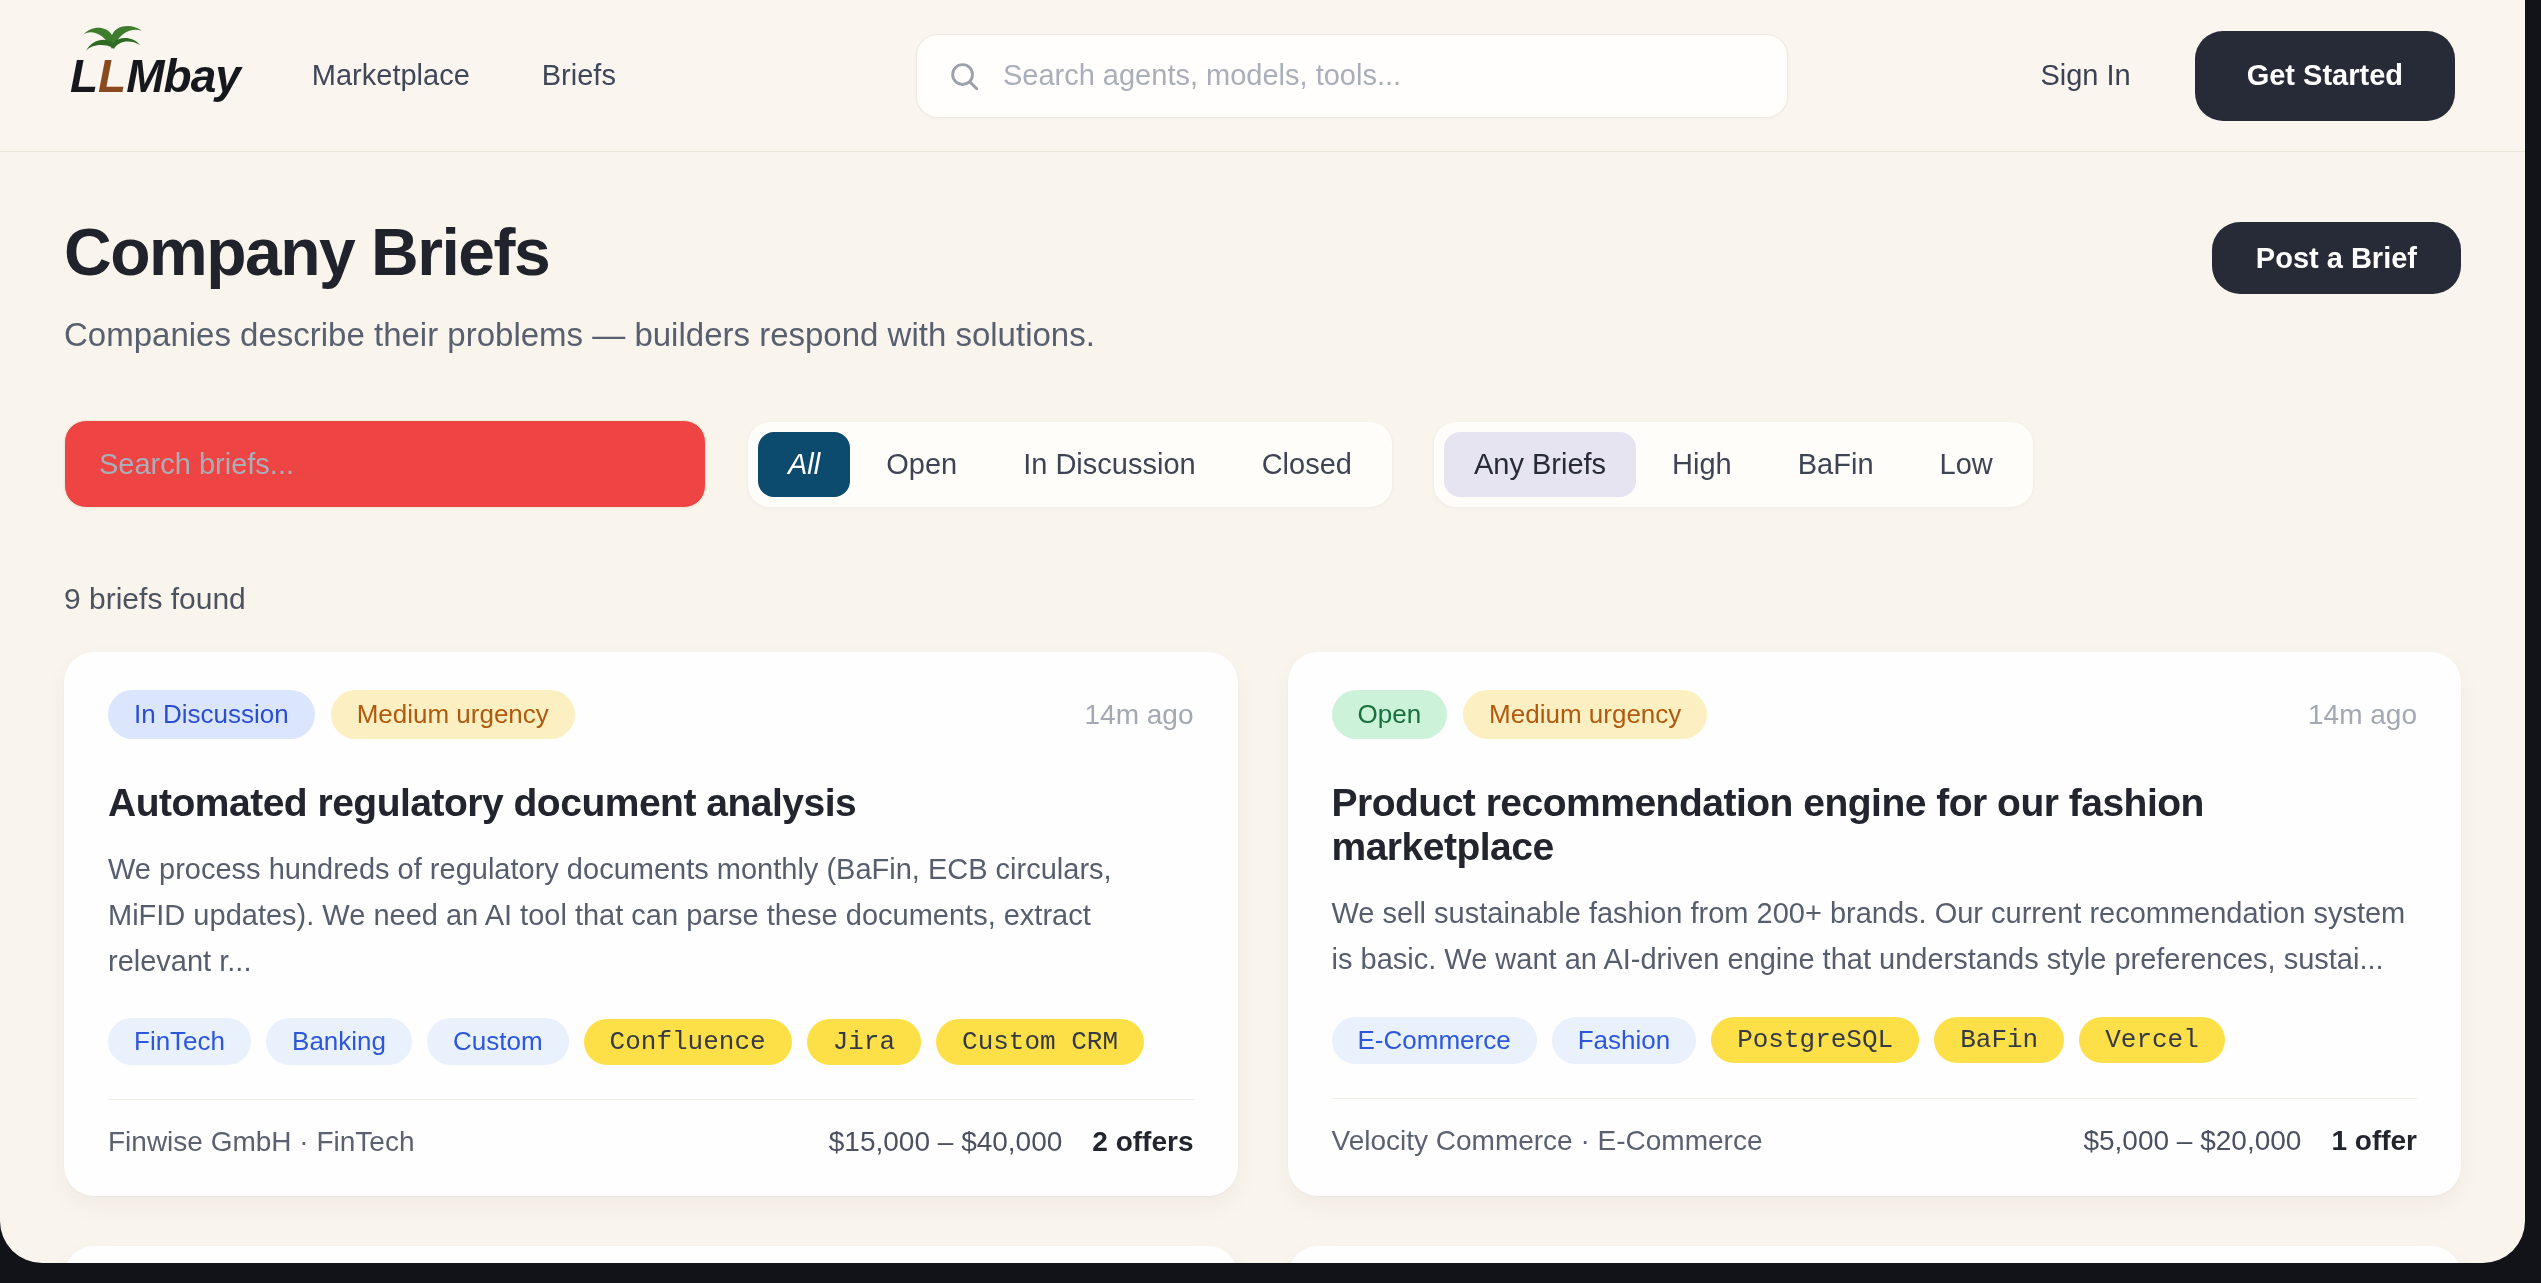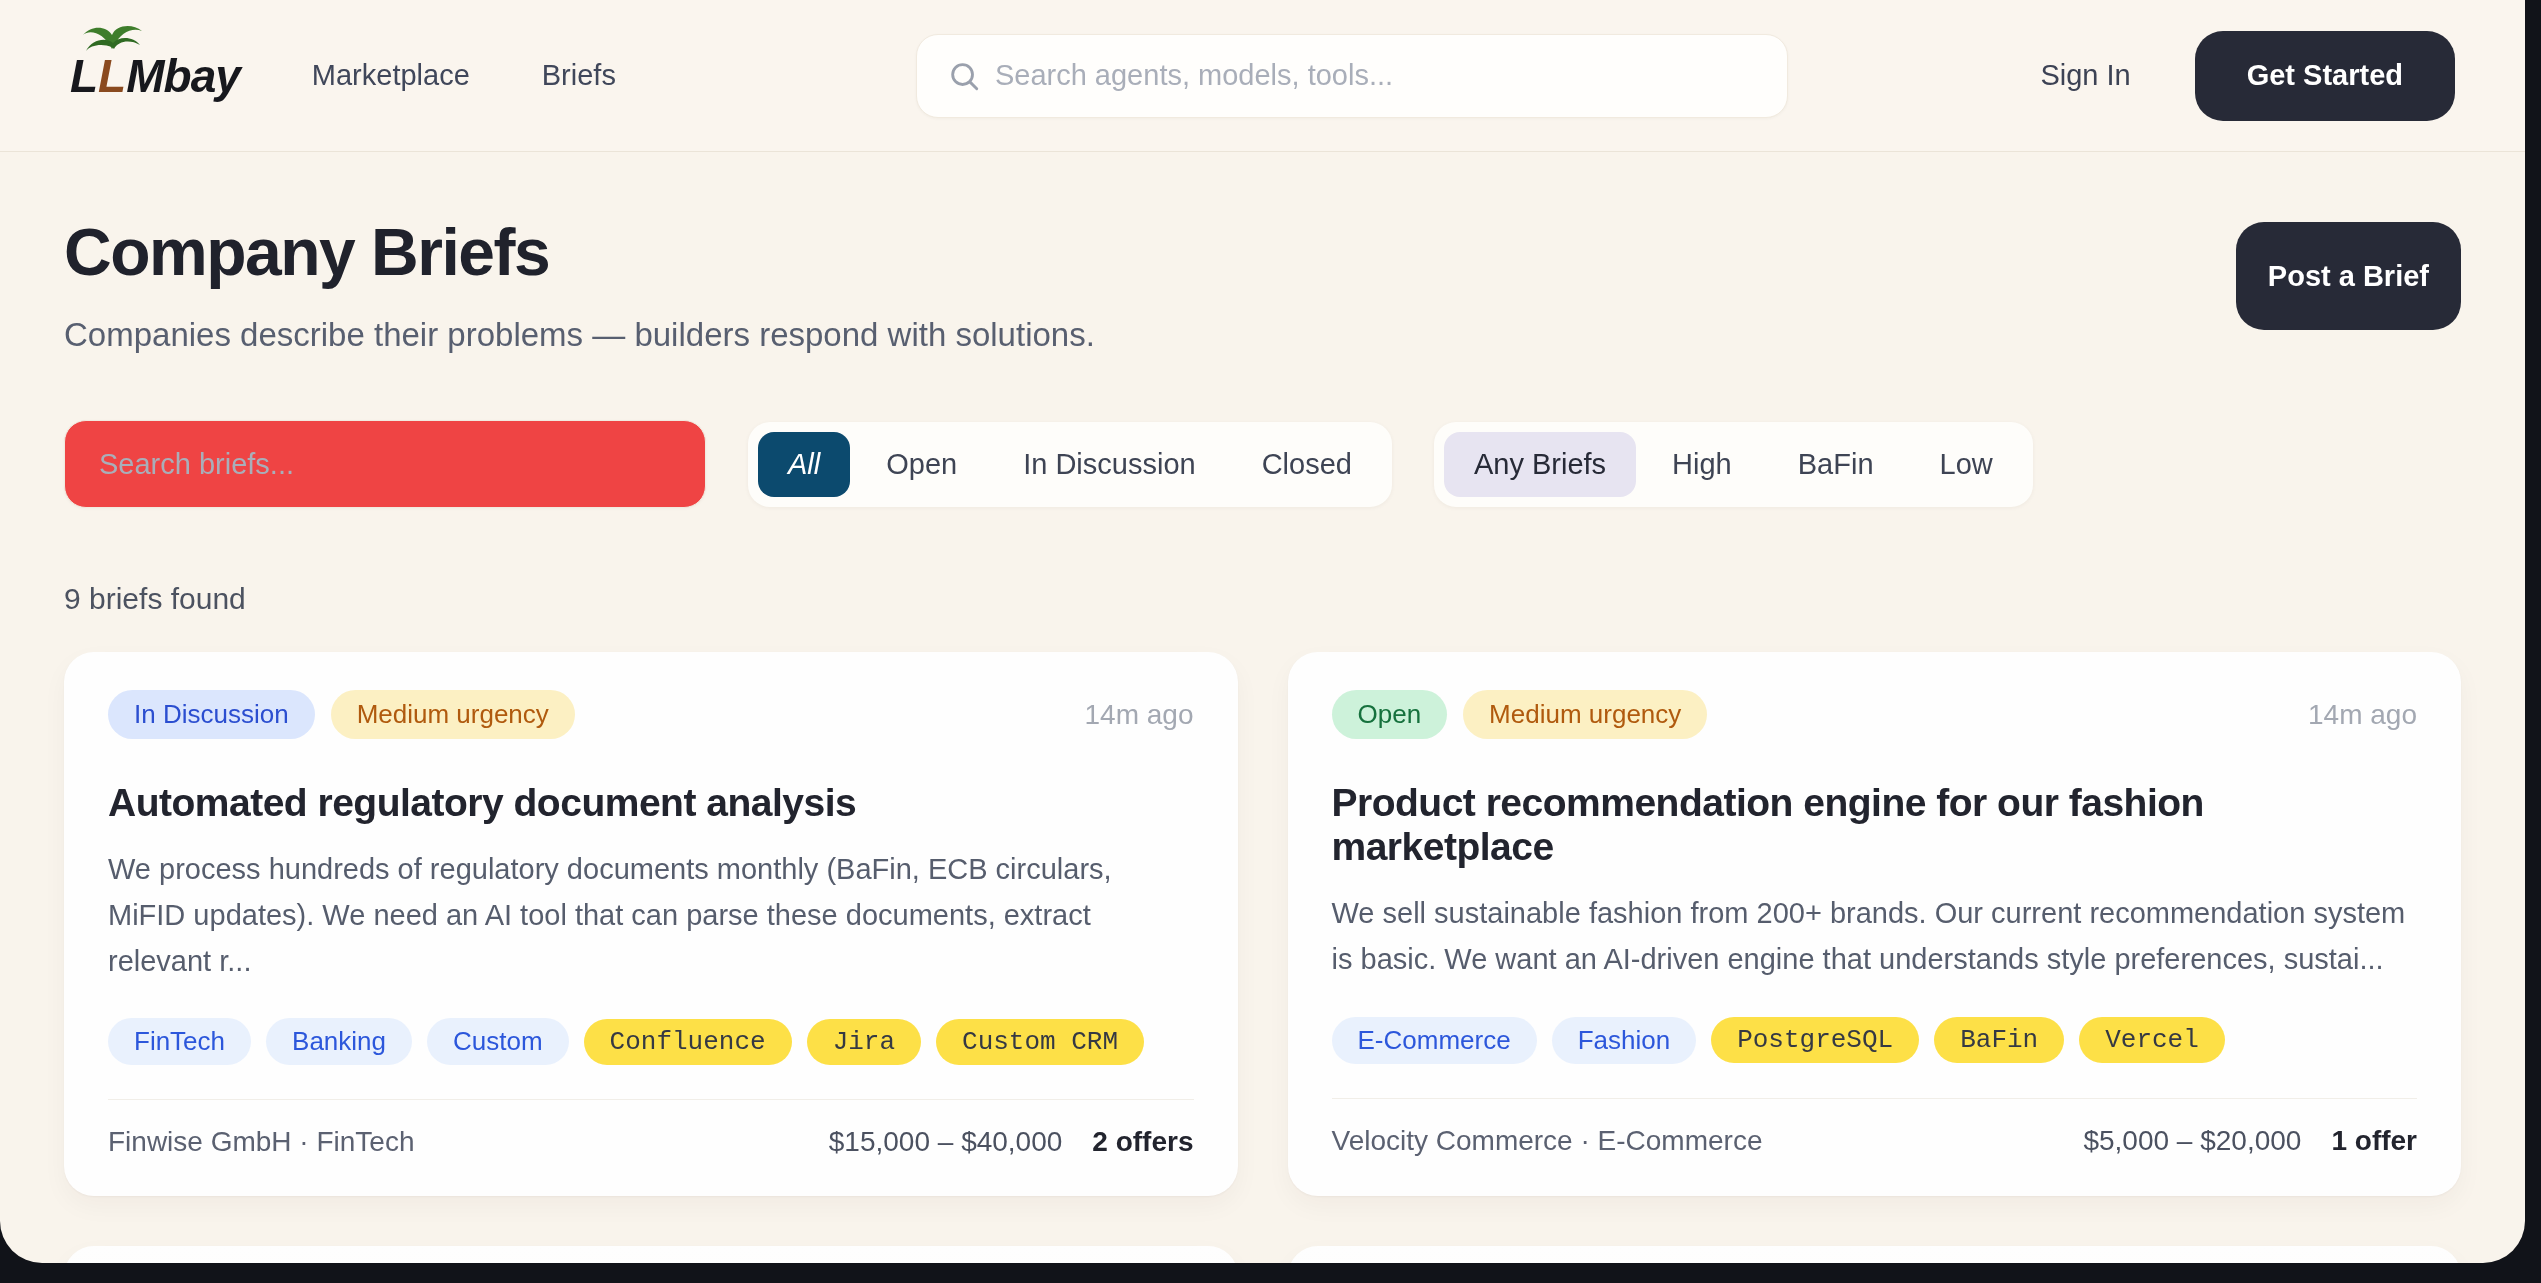--- a/index.html
+++ b/index.html
@@ -30,21 +30,21 @@
   .logo .fronds { position: absolute; left: -16px; top: -26px; width: 62px; height: 34px; }
   .nav { display: flex; gap: 72px; margin-left: 72px; }
   .nav a { font-size: 29px; color: #40475a; text-decoration: none; font-weight: 500; cursor: pointer; }
   .hdr-search {
     margin-left: 300px;
     width: 872px; height: 84px;
     background: #fffefc;
     border: 1px solid #f1eadf;
     border-radius: 22px;
     display: flex; align-items: center;
-    padding: 0 30px; gap: 14px;
+    padding: 0 30px; gap: 22px;
     box-shadow: 0 1px 3px rgba(60,45,20,0.04);
   }
   .hdr-search svg { width: 34px; height: 34px; flex: none; }
   .hdr-search input {
     border: none; outline: none; background: transparent;
     font-size: 29px; color: #33384a; width: 100%;
     font-family: "Liberation Sans", sans-serif;
   }
   .hdr-search input::placeholder { color: #a9aeb9; }
   .right-group { margin-left: auto; display: flex; align-items: center; gap: 64px; }
@@ -56,21 +56,21 @@
     font-family: "Liberation Sans", sans-serif;
     cursor: pointer;
   }
   .get-started { padding: 0 52px; height: 90px; }
 
   
   .main { padding: 0 64px; }
   .hero { display: flex; align-items: flex-start; margin-top: 62px; }
   .hero h1 { font-size: 66px; font-weight: 800; color: #20222c; letter-spacing: -1.5px; }
   .hero .sub { font-size: 33px; color: #585f70; margin-top: 26px; }
-  .post-brief { margin-left: auto; margin-top: 8px; padding: 0 32px; height: 108px; flex: none; }
+  .post-brief { margin-left: auto; margin-top: 8px; padding: 0 44px; height: 72px; flex: none; }
 
   
   .filters { display: flex; align-items: center; gap: 42px; margin-top: 66px; }
   .briefs-search {
     width: 642px; height: 88px;
     background: #ef4444;
     border: 1px solid #f1eadf;
     border-radius: 22px;
     padding: 0 34px;
     font-size: 29px; color: #33384a;

